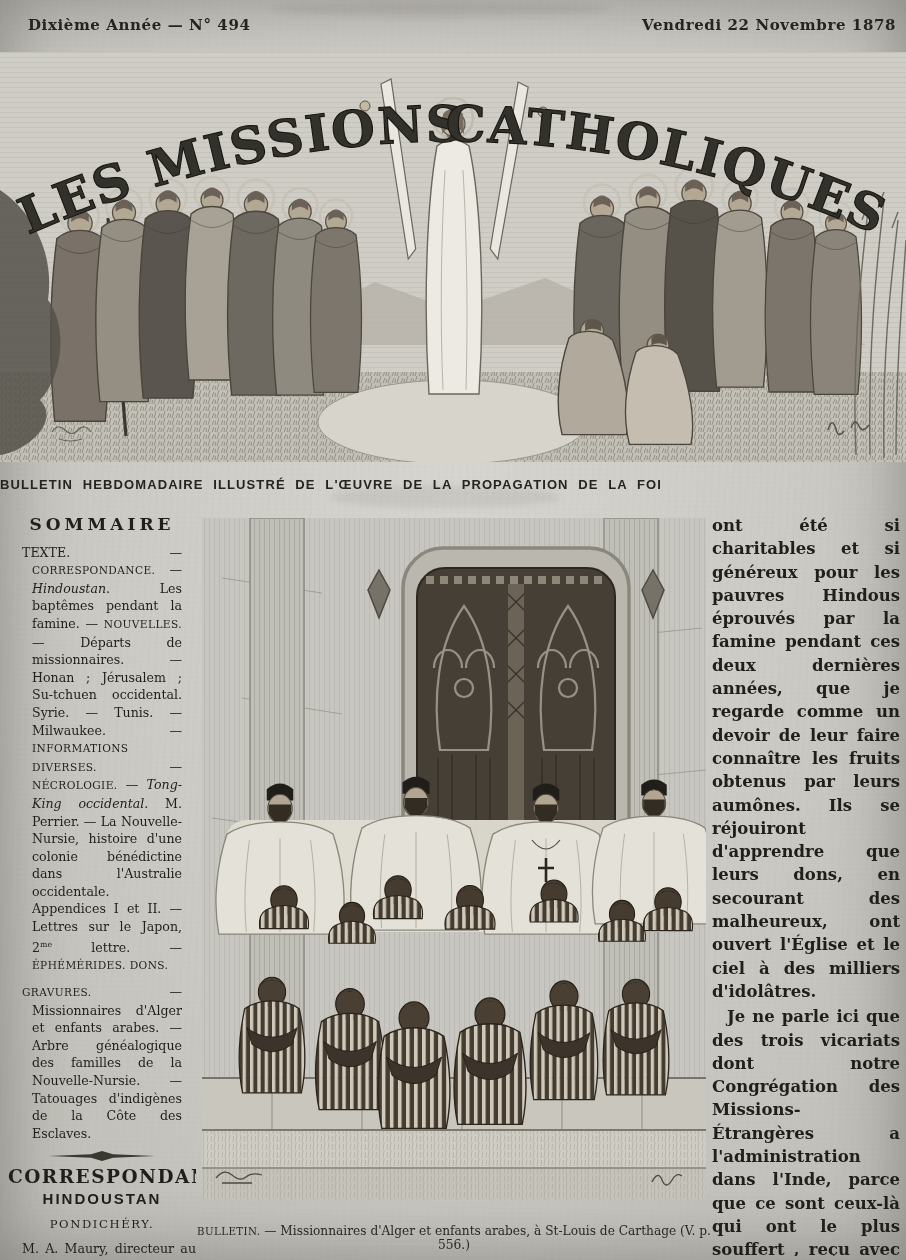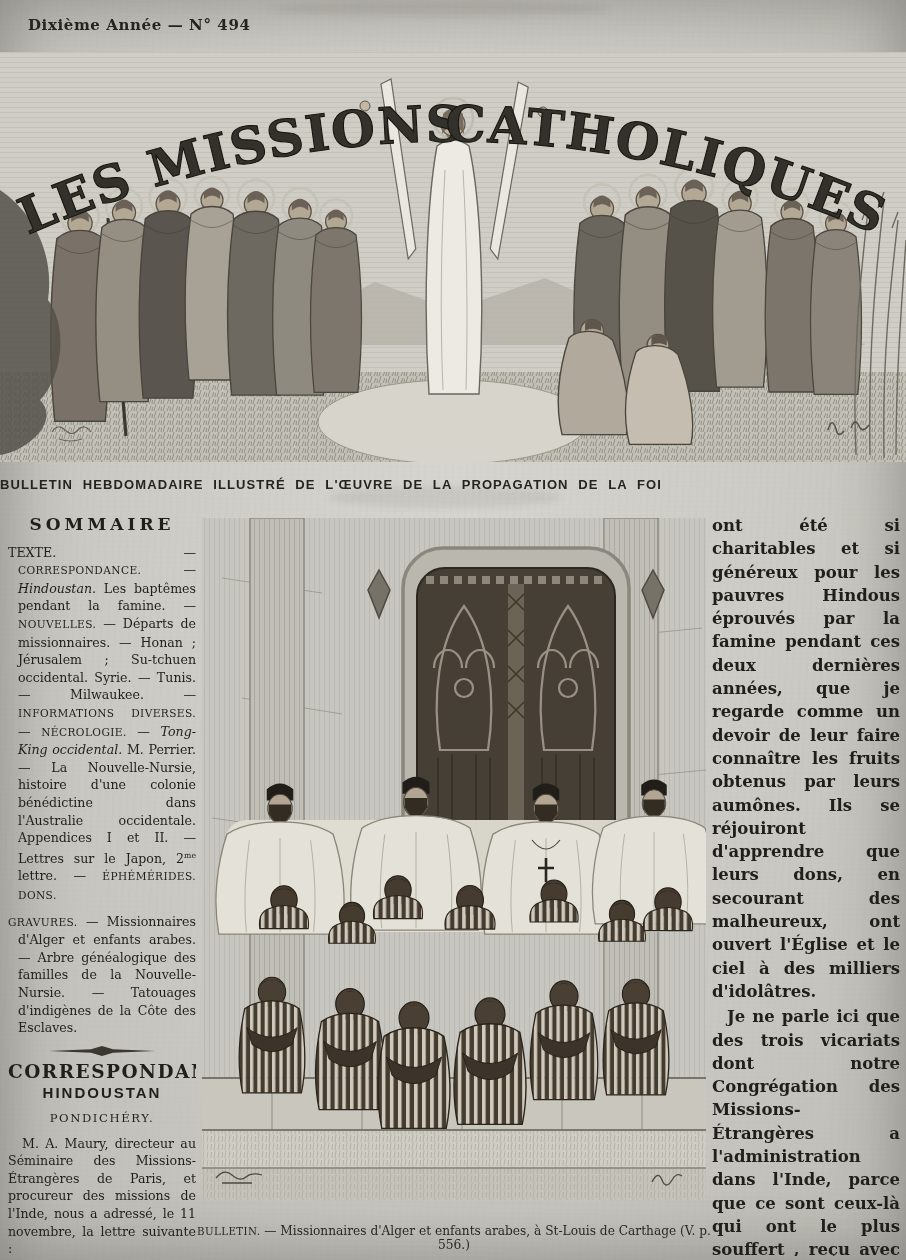--- a/index.html
+++ b/index.html
@@ -25,21 +25,21 @@
 
   .subtitle{position:absolute;top:477px;left:0;width:100%;text-align:left;
     font-family:"Liberation Sans", sans-serif;font-weight:700;font-size:13px;
     letter-spacing:1.1px;word-spacing:5px;color:#262420;}
 
   .col{position:absolute;top:514px;text-align:justify;overflow:hidden;}
   .col-left{left:8px;width:188px;max-height:742px;font-size:12.6px;line-height:17.6px;}
   .col-right{left:712px;width:188px;max-height:742px;font-size:16.5px;line-height:23.3px;font-weight:bold;}
 
   .h-sommaire{text-align:center;font-size:17px;font-weight:700;letter-spacing:4px;margin:2px 0 10px;}
-  .som-p{margin:0 0 3px;padding-left:10px;text-indent:-10px;}
+  .som-p{margin:0 14px 3px;padding-left:10px;text-indent:-10px;}
   .sc{font-size:.84em;letter-spacing:.4px;}
   .i{font-style:italic;}
   .sup{vertical-align:super;font-size:.62em;}
 
   .divider{display:block;margin:8px auto 6px;}
 
   .h-corr{text-align:center;font-size:18.5px;font-weight:700;letter-spacing:1.5px;margin:4px 0 4px;}
   .h-hind{text-align:center;font-family:"Liberation Sans",sans-serif;font-size:15px;font-weight:700;letter-spacing:2px;margin:0 0 8px;}
   .dateline{text-align:center;font-size:11.6px;letter-spacing:1.6px;margin:0 0 3px;}
   .p-intro{margin:7px 0 0;text-indent:14px;}
@@ -57,20 +57,21 @@
 </style>
 </head>
 <body>
 
 <div class="page">
   <div class="noise"></div>
   <div class="smudge" style="left:330px;top:486px;width:230px;height:22px;background:rgba(95,92,84,.10);"></div>
   <div class="smudge" style="left:270px;top:2px;width:340px;height:14px;background:rgba(95,92,84,.12);"></div>
 
   <div class="hdr hdr-left">Dixième Année — N° 494</div>
+  <div class="hdr hdr-right">Vendredi 22 Novembre 1878</div>
 
   <svg class="masthead" width="906" height="422" viewBox="0 0 906 422">
     <defs>
       <pattern id="skyh" width="6" height="5" patternUnits="userSpaceOnUse">
         <path d="M0 2.5 H6" stroke="#a9a79e" stroke-width="0.7"></path>
       </pattern>
       <pattern id="grass" width="9" height="7" patternUnits="userSpaceOnUse">
         <path d="M1 7 L3 0 M5 7 L7 2 M8 7 L8.5 3" stroke="#6d6a5f" stroke-width="0.8" fill="none"></path>
       </pattern>
       <g id="apostle">

